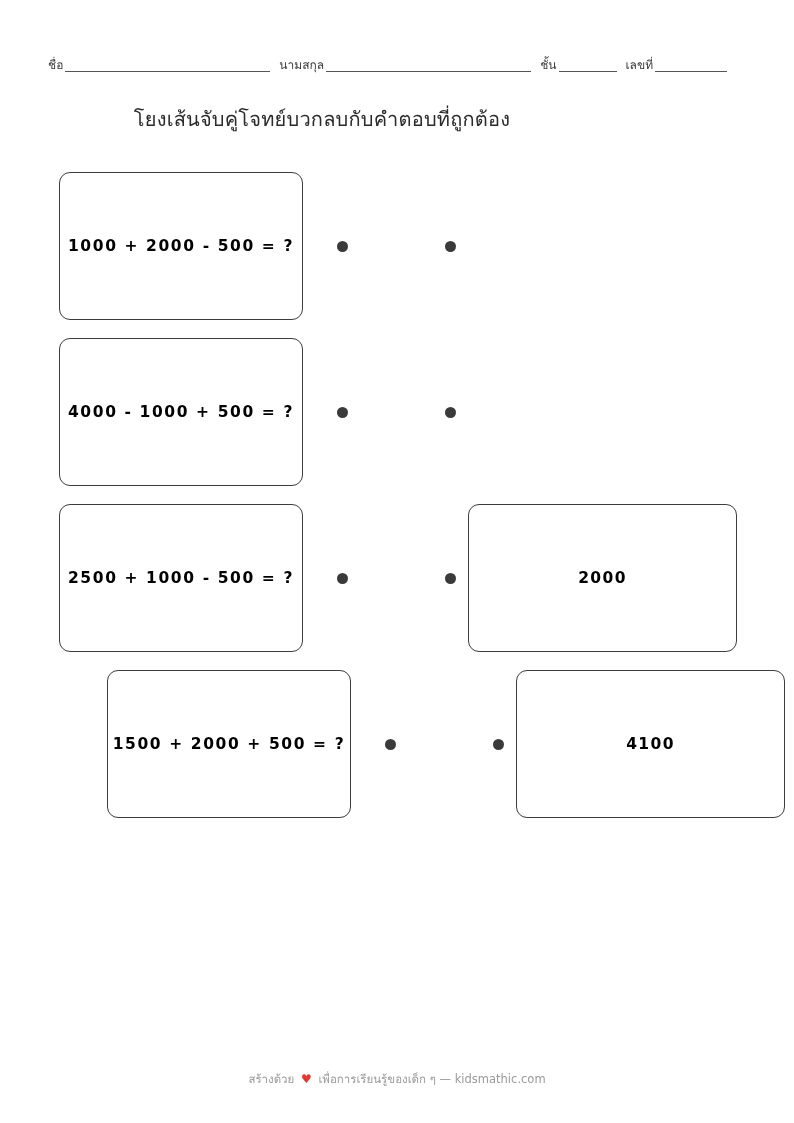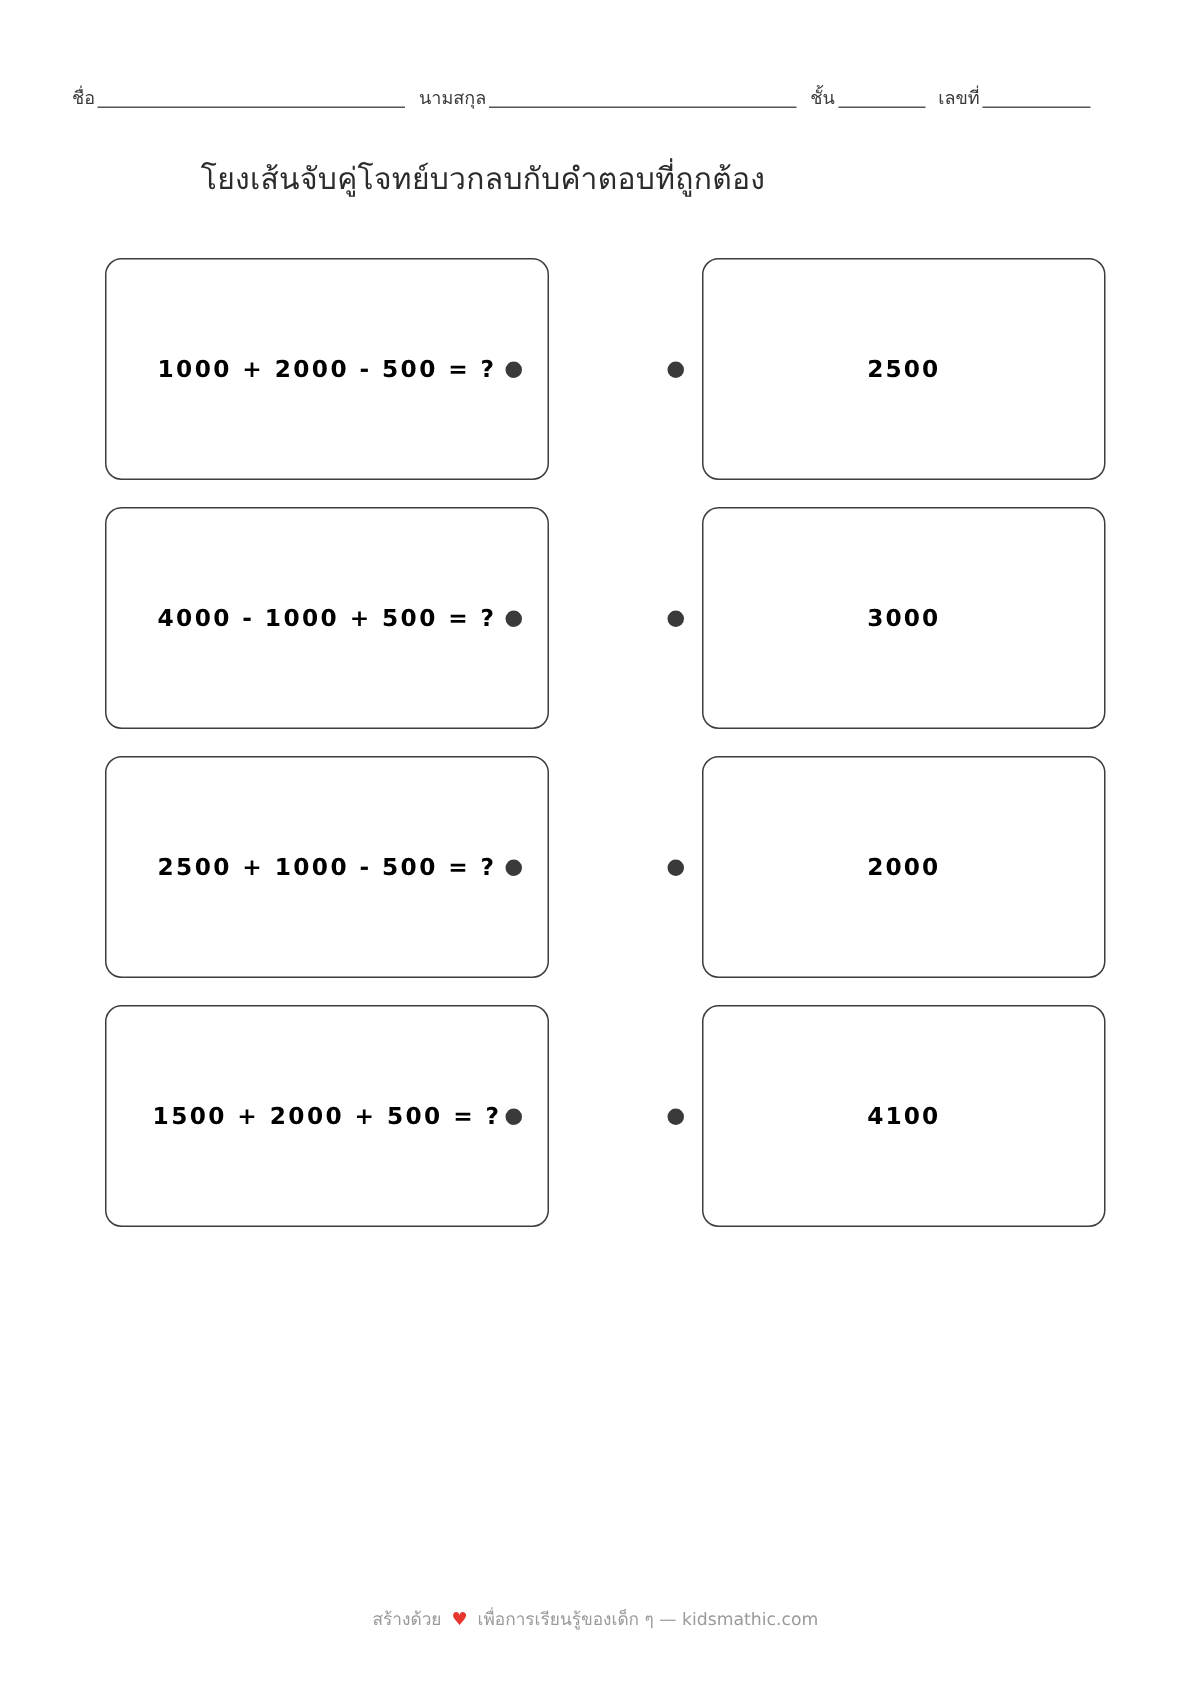--- a/index.html
+++ b/index.html
@@ -64,35 +64,35 @@
     position: absolute;
     left: 0;
     top: 172px;
     width: 794px;
   }
   .row {
     position: relative;
     height: 148px;
     margin-bottom: 18px;
   }
-  .row:last-child { margin-bottom: 0; }
+  .row:last-child { margin-bottom: 0; margin-left: 48px; }
 
   .card {
     position: absolute;
     top: 0;
     height: 148px;
     box-sizing: border-box;
     border: 1.6px solid #3d3d3d;
     border-radius: 11px;
     background: #ffffff;
     display: flex;
     align-items: center;
     justify-content: center;
   }
-  .card-left  { left: 70px;  width: 296px; }
+  .card-left  { left: 59px;  width: 244px; }
   .card-right { left: 468px; width: 269px; }
 
   .expr {
     font-size: 15.5px;
     font-weight: bold;
     color: #000000;
     letter-spacing: 1.6px;
     font-family: "DejaVu Sans", "Liberation Sans", sans-serif;
     white-space: nowrap;
   }
@@ -153,34 +153,28 @@
 <div class="title">โยงเส้นจับคู่โจทย์บวกลบกับคำตอบที่ถูกต้อง</div>
 
 <div class="board">
 
   <div class="row">
     <div class="card card-left">
       <span class="expr">1000 + 2000 - 500 = ?</span>
     </div>
     <span class="dot dot-left"></span>
     <span class="dot dot-right"></span>
-    <div class="card card-right">
-      <span class="answer">2500</span>
-    </div>
   </div>
 
   <div class="row">
     <div class="card card-left">
       <span class="expr">4000 - 1000 + 500 = ?</span>
     </div>
     <span class="dot dot-left"></span>
     <span class="dot dot-right"></span>
-    <div class="card card-right">
-      <span class="answer">3000</span>
-    </div>
   </div>
 
   <div class="row">
     <div class="card card-left">
       <span class="expr">2500 + 1000 - 500 = ?</span>
     </div>
     <span class="dot dot-left"></span>
     <span class="dot dot-right"></span>
     <div class="card card-right">
       <span class="answer">2000</span>

